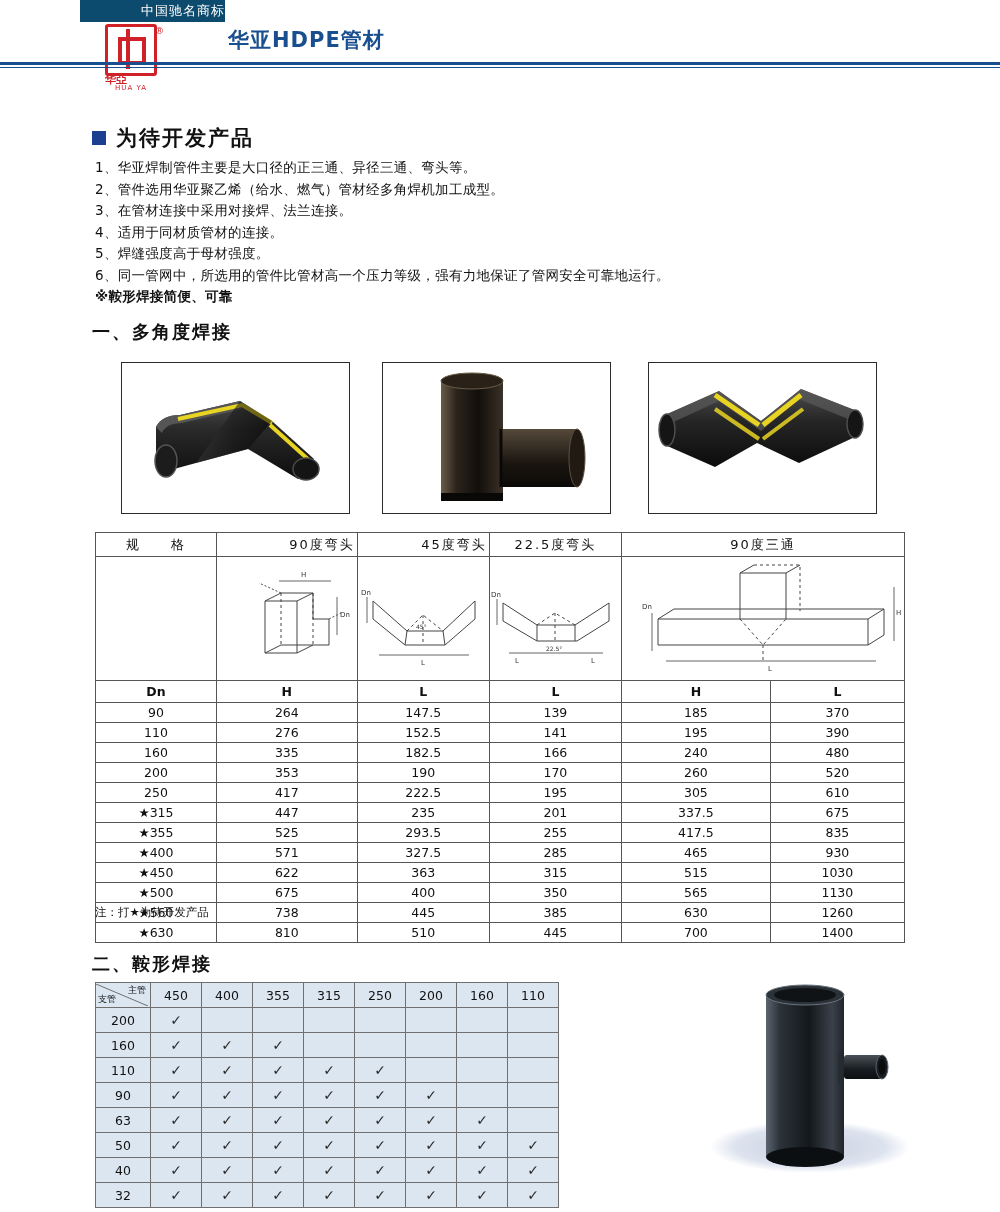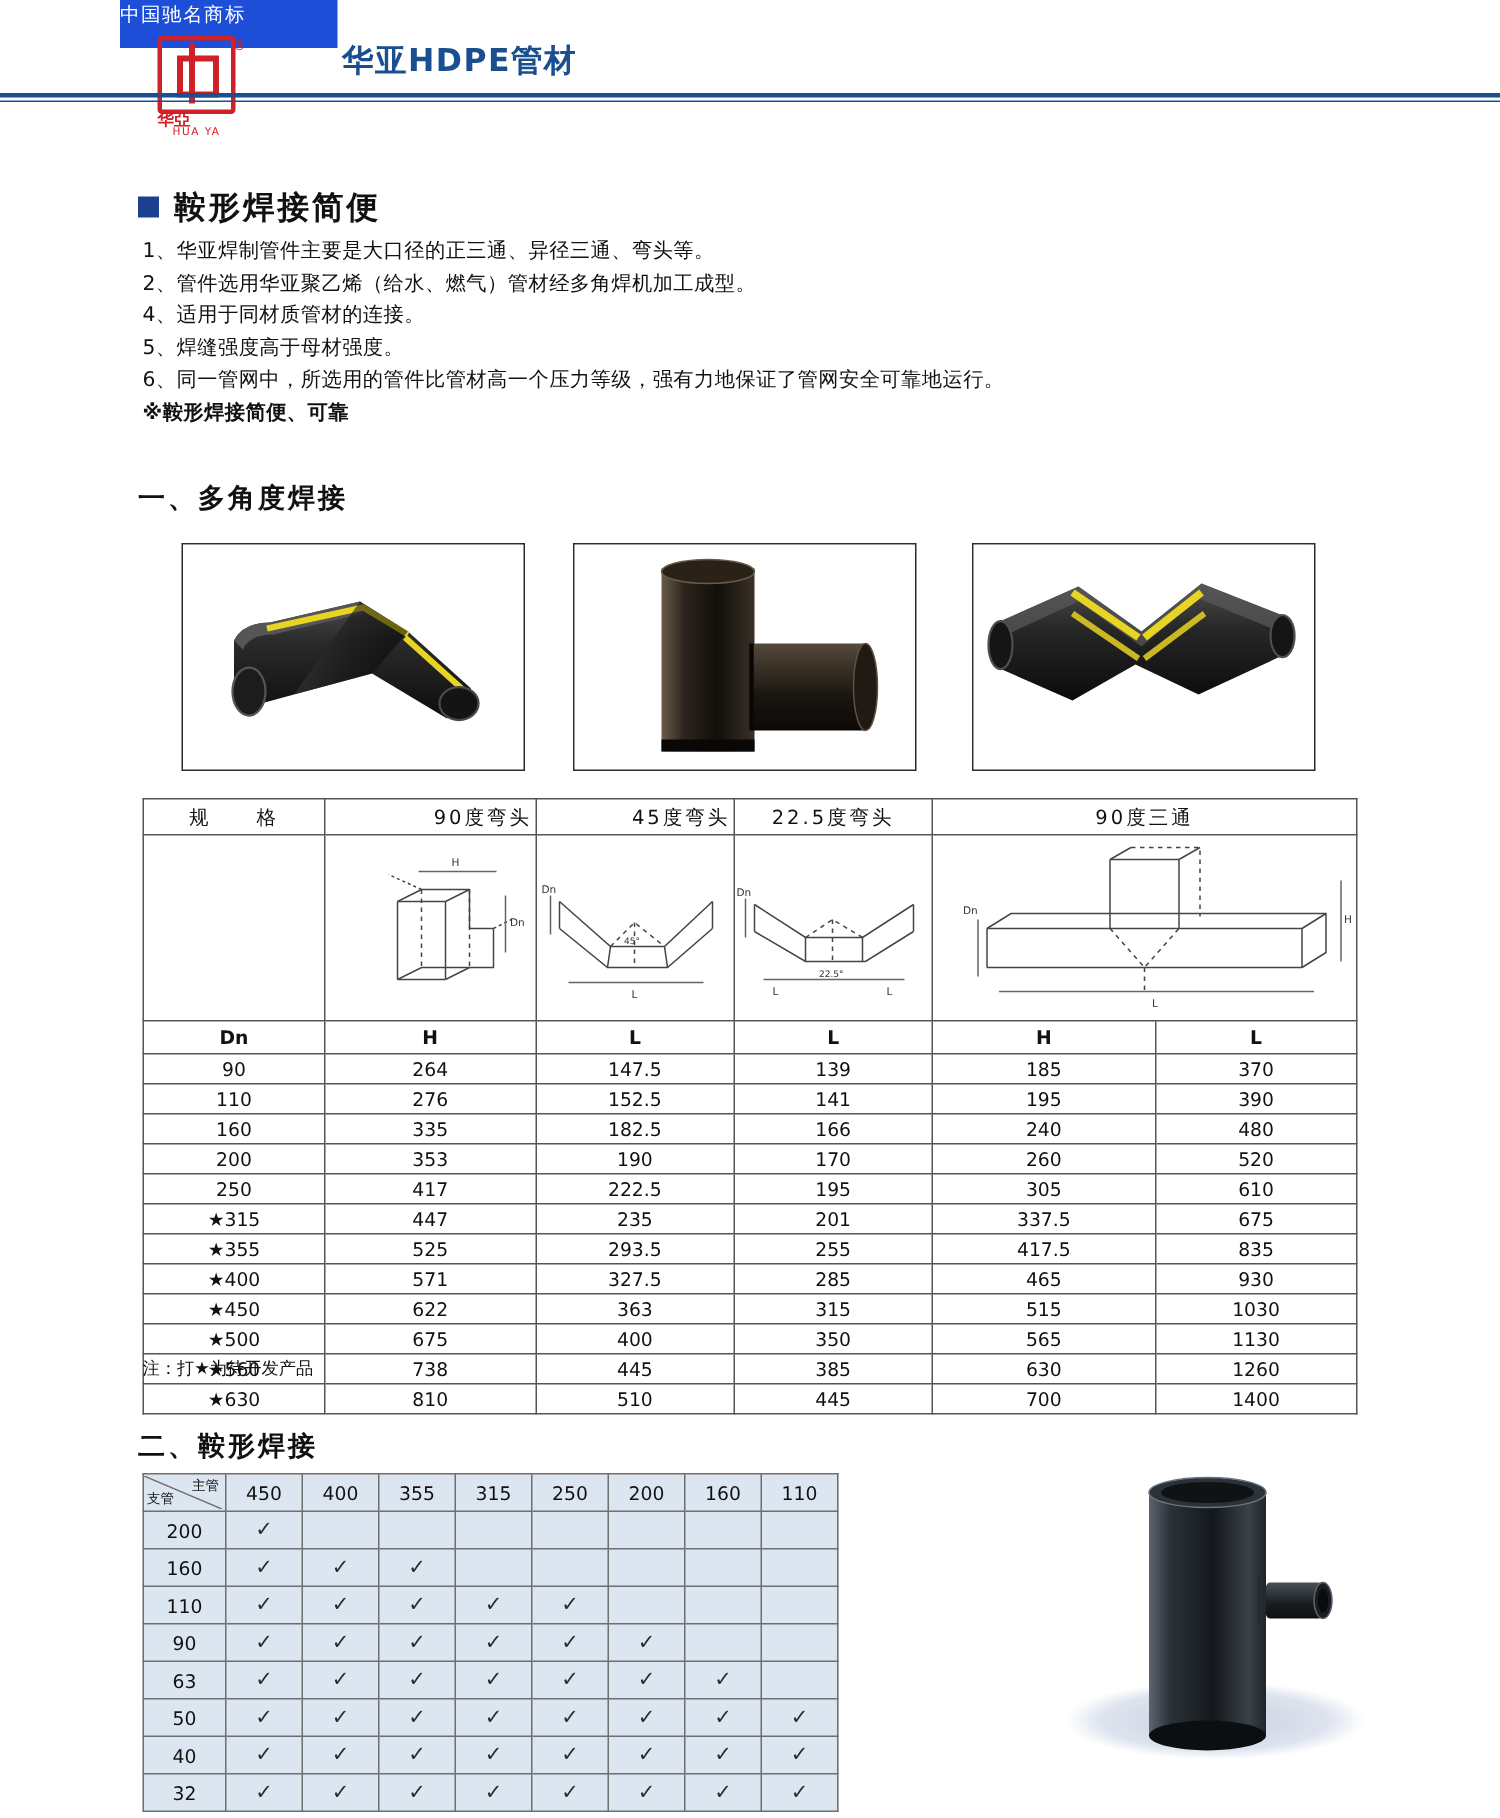--- a/index.html
+++ b/index.html
@@ -11,26 +11,26 @@
     overflow:hidden;
   }
 
   
   .header {
     position:relative;
     height:100px;
   }
   .brand-tag {
     position:absolute; left:80px; top:0;
-    width:145px; height:32px;
-    background:#1d4ed8;
+    width:145px; height:22px;
+    background:#0c4a6e;
     color:#ffffff;
     font-size:13px;
     letter-spacing:1px;
-    text-align:left;
+    text-align:right;
     line-height:22px;
     font-family:"DejaVu Sans", sans-serif;
   }
   .logo {
     position:absolute; left:105px; top:24px;
     width:68px; height:68px;
   }
   .logo .sq {
     position:absolute; left:0; top:0;
     width:46px; height:46px;
@@ -209,26 +209,27 @@
     <div class="en">HUA YA</div>
   </div>
 
   <div class="header-title">华亚HDPE管材</div>
   <div class="header-rule"></div>
   <div class="header-rule2"></div>
 </div>
 
 <div class="sec-title" style="top:124px">
   <div class="marker"></div>
-  <div class="txt">鞍形焊接简便</div>
+  <div class="txt">为待开发产品</div>
 </div>
 
 <div class="intro">
   <div>1、华亚焊制管件主要是大口径的正三通、异径三通、弯头等。</div>
   <div>2、管件选用华亚聚乙烯（给水、燃气）管材经多角焊机加工成型。</div>
+  <div>3、在管材连接中采用对接焊、法兰连接。</div>
   <div>4、适用于同材质管材的连接。</div>
   <div>5、焊缝强度高于母材强度。</div>
   <div>6、同一管网中，所选用的管件比管材高一个压力等级，强有力地保证了管网安全可靠地运行。</div>
   <div class="bold">※鞍形焊接简便、可靠</div>
 </div>
 
 <div class="sub-title" style="top:320px">一、多角度焊接</div>
 
 <div class="photos">
 

